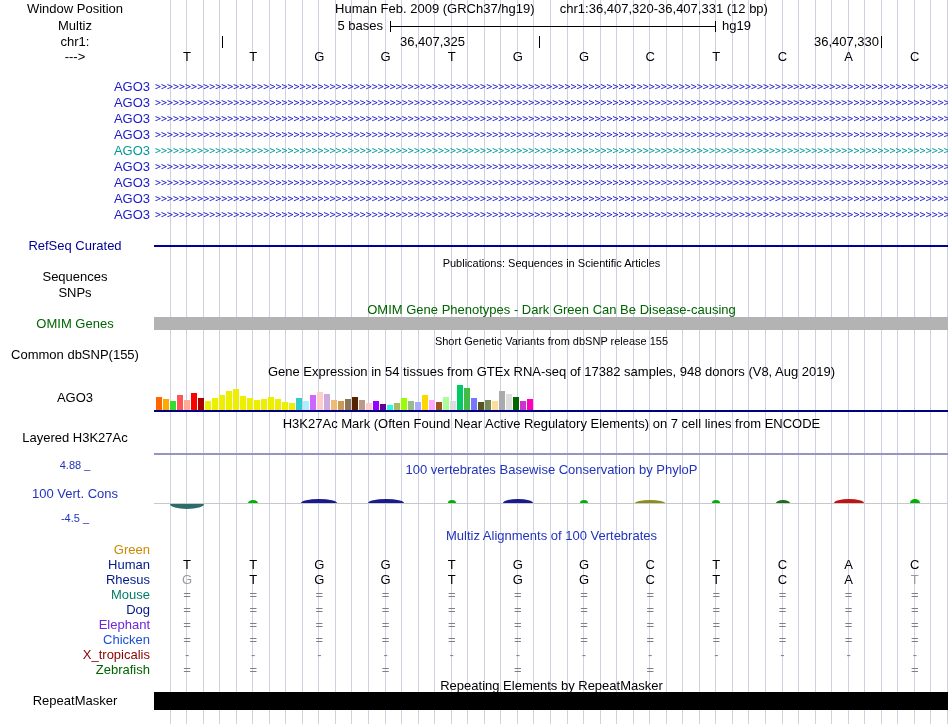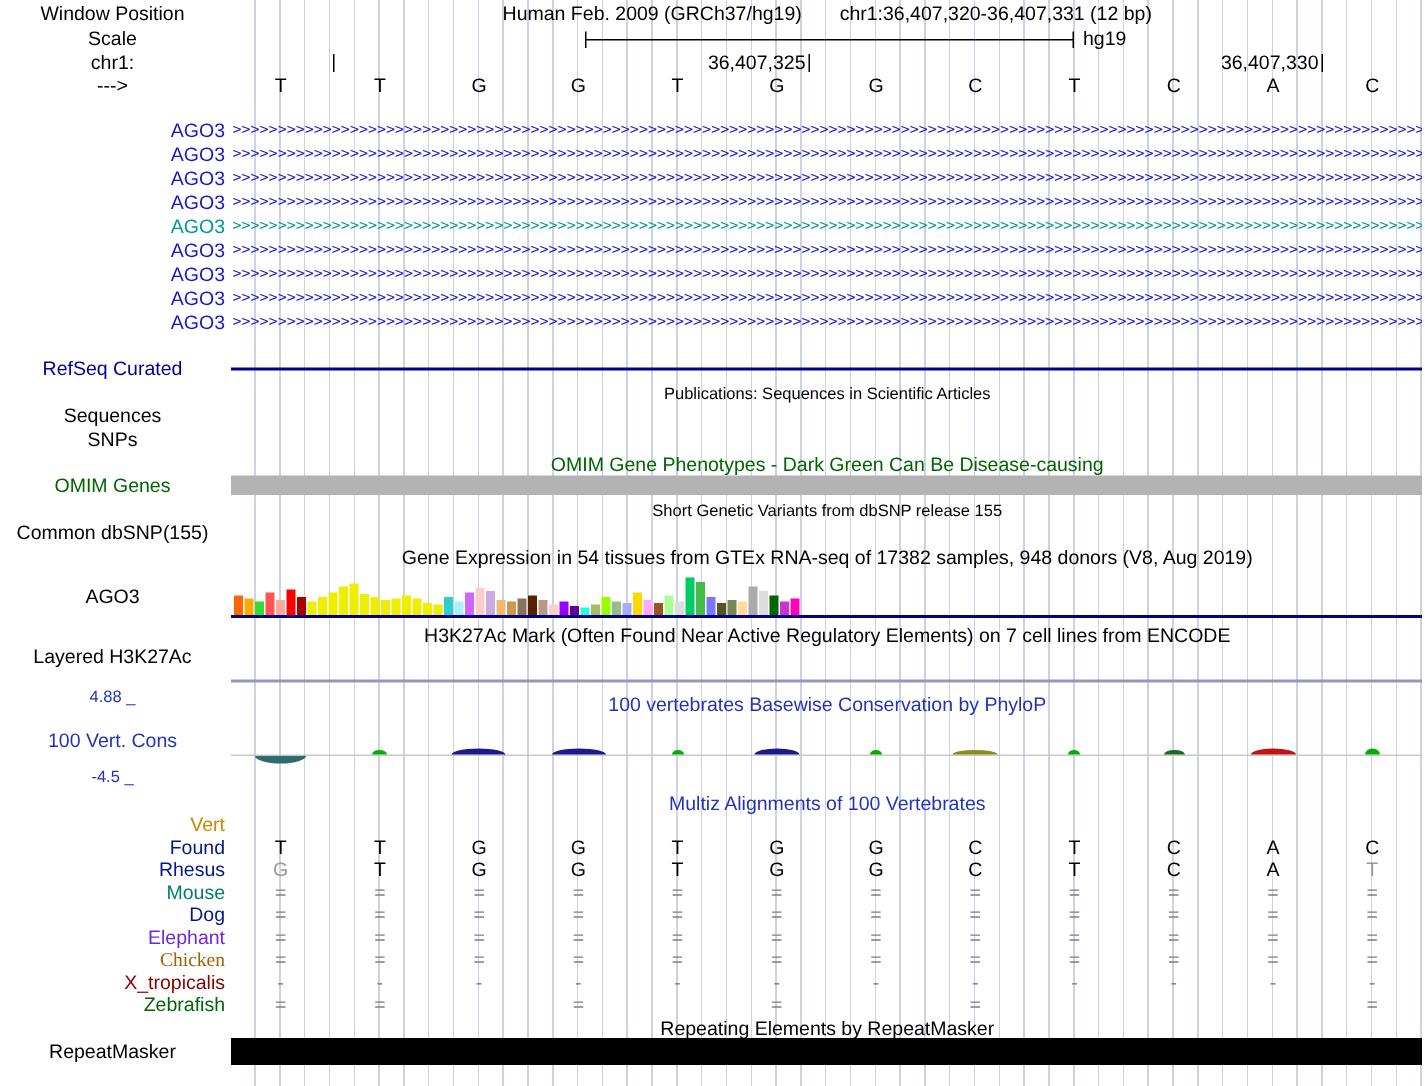--- a/index.html
+++ b/index.html
@@ -35,31 +35,32 @@
 <div id="screen">
   <div id="gridlines"></div>
 
   <div class="lbl" style="top:2px">Window Position</div>
   <div class="ctr" style="top:2px">
     <span>Human Feb. 2009 (GRCh37/hg19)</span>
     <span style="display:inline-block;width:18px"></span>
     <span>chr1:36,407,320-36,407,331 (12 bp)</span>
   </div>
 
-  <div class="lbl" style="top:19px">Scale</div>
+  <div class="lbl" style="top:19px">Multiz</div>
+  <div style="position:absolute;left:155px;top:19px;width:228px;text-align:right;line-height:14px">5 bases</div>
   <div id="scale-bar">
     <div class="sb-line"></div>
     <div class="sb-tick" style="left:0"></div>
     <div class="sb-tick" style="right:0"></div>
   </div>
   <div style="position:absolute;left:722px;top:19px;line-height:14px">hg19</div>
 
   <div class="lbl" style="top:35px">chr1:</div>
   <div class="ruler-tick" style="left:222px"></div>
-  <div style="position:absolute;left:420px;top:35px;width:117px;text-align:right;line-height:14px">36,407,325</div>
+  <div style="position:absolute;left:400px;top:35px;width:117px;text-align:left;line-height:14px">36,407,325</div>
   <div class="ruler-tick" style="left:539px"></div>
   <div style="position:absolute;left:762px;top:35px;width:117px;text-align:right;line-height:14px">36,407,330</div>
   <div class="ruler-tick" style="left:881px"></div>
 
   <div class="lbl" style="top:50px">---&gt;</div>
   <div id="bases-row"><span class="base-cell">T</span><span class="base-cell">T</span><span class="base-cell">G</span><span class="base-cell">G</span><span class="base-cell">T</span><span class="base-cell">G</span><span class="base-cell">G</span><span class="base-cell">C</span><span class="base-cell">T</span><span class="base-cell">C</span><span class="base-cell">A</span><span class="base-cell">C</span></div>
 
   <div id="gencode-rows">
       <div class="tx-row" style="top: 80px;">
         <div class="tx-label" style="color: rgb(26, 26, 200);">AGO3</div>
@@ -193,45 +194,45 @@
       <div class="cons-mark" style="left: 635.2px; width: 30px; height: 3px; background: rgb(140, 140, 26); top: 500px; border-radius: 50% 50% 0px 0px / 100% 100% 0px 0px;"></div>
       <div class="cons-mark" style="left: 712.36px; width: 8px; height: 3px; background: rgb(0, 176, 0); top: 500px; border-radius: 50% 50% 0px 0px / 100% 100% 0px 0px;"></div>
       <div class="cons-mark" style="left: 775.52px; width: 14px; height: 3px; background: rgb(26, 107, 26); top: 500px; border-radius: 50% 50% 0px 0px / 100% 100% 0px 0px;"></div>
       <div class="cons-mark" style="left: 833.68px; width: 30px; height: 4px; background: rgb(192, 20, 20); top: 499px; border-radius: 50% 50% 0px 0px / 100% 100% 0px 0px;"></div>
       <div class="cons-mark" style="left: 909.84px; width: 10px; height: 4px; background: rgb(0, 176, 0); top: 499px; border-radius: 50% 50% 0px 0px / 100% 100% 0px 0px;"></div>
     </div>
 
   <div class="ctr" style="top: 529px; color: rgb(34, 51, 187);">Multiz Alignments of 100 Vertebrates</div>
   <div id="multiz-rows">
       <div class="mz-row" style="top: 543px;">
-        <div class="mz-label" style="color: rgb(204, 136, 0);">Vert</div>
+        <div class="mz-label" style="color: rgb(204, 136, 0);">Green</div>
         <div class="mz-cells"><span class="mz-cell" style="color: rgb(128, 128, 128);"></span><span class="mz-cell" style="color: rgb(128, 128, 128);"></span><span class="mz-cell" style="color: rgb(128, 128, 128);"></span><span class="mz-cell" style="color: rgb(128, 128, 128);"></span><span class="mz-cell" style="color: rgb(128, 128, 128);"></span><span class="mz-cell" style="color: rgb(128, 128, 128);"></span><span class="mz-cell" style="color: rgb(128, 128, 128);"></span><span class="mz-cell" style="color: rgb(128, 128, 128);"></span><span class="mz-cell" style="color: rgb(128, 128, 128);"></span><span class="mz-cell" style="color: rgb(128, 128, 128);"></span><span class="mz-cell" style="color: rgb(128, 128, 128);"></span><span class="mz-cell" style="color: rgb(128, 128, 128);"></span></div>
       </div>
       <div class="mz-row" style="top: 558px;">
-        <div class="mz-label" style="color: rgb(0, 24, 140);">Found</div>
+        <div class="mz-label" style="color: rgb(0, 24, 140);">Human</div>
         <div class="mz-cells"><span class="mz-cell" style="color: rgb(0, 0, 0);">T</span><span class="mz-cell" style="color: rgb(0, 0, 0);">T</span><span class="mz-cell" style="color: rgb(0, 0, 0);">G</span><span class="mz-cell" style="color: rgb(0, 0, 0);">G</span><span class="mz-cell" style="color: rgb(0, 0, 0);">T</span><span class="mz-cell" style="color: rgb(0, 0, 0);">G</span><span class="mz-cell" style="color: rgb(0, 0, 0);">G</span><span class="mz-cell" style="color: rgb(0, 0, 0);">C</span><span class="mz-cell" style="color: rgb(0, 0, 0);">T</span><span class="mz-cell" style="color: rgb(0, 0, 0);">C</span><span class="mz-cell" style="color: rgb(0, 0, 0);">A</span><span class="mz-cell" style="color: rgb(0, 0, 0);">C</span></div>
       </div>
       <div class="mz-row" style="top: 573px;">
         <div class="mz-label" style="color: rgb(0, 24, 140);">Rhesus</div>
         <div class="mz-cells"><span class="mz-cell" style="color: rgb(153, 153, 153);">G</span><span class="mz-cell" style="color: rgb(0, 0, 0);">T</span><span class="mz-cell" style="color: rgb(0, 0, 0);">G</span><span class="mz-cell" style="color: rgb(0, 0, 0);">G</span><span class="mz-cell" style="color: rgb(0, 0, 0);">T</span><span class="mz-cell" style="color: rgb(0, 0, 0);">G</span><span class="mz-cell" style="color: rgb(0, 0, 0);">G</span><span class="mz-cell" style="color: rgb(0, 0, 0);">C</span><span class="mz-cell" style="color: rgb(0, 0, 0);">T</span><span class="mz-cell" style="color: rgb(0, 0, 0);">C</span><span class="mz-cell" style="color: rgb(0, 0, 0);">A</span><span class="mz-cell" style="color: rgb(153, 153, 153);">T</span></div>
       </div>
       <div class="mz-row" style="top: 588px;">
         <div class="mz-label" style="color: rgb(0, 125, 104);">Mouse</div>
         <div class="mz-cells"><span class="mz-cell" style="color: rgb(128, 128, 128);">=</span><span class="mz-cell" style="color: rgb(128, 128, 128);">=</span><span class="mz-cell" style="color: rgb(128, 128, 128);">=</span><span class="mz-cell" style="color: rgb(128, 128, 128);">=</span><span class="mz-cell" style="color: rgb(128, 128, 128);">=</span><span class="mz-cell" style="color: rgb(128, 128, 128);">=</span><span class="mz-cell" style="color: rgb(128, 128, 128);">=</span><span class="mz-cell" style="color: rgb(128, 128, 128);">=</span><span class="mz-cell" style="color: rgb(128, 128, 128);">=</span><span class="mz-cell" style="color: rgb(128, 128, 128);">=</span><span class="mz-cell" style="color: rgb(128, 128, 128);">=</span><span class="mz-cell" style="color: rgb(128, 128, 128);">=</span></div>
       </div>
       <div class="mz-row" style="top: 603px;">
         <div class="mz-label" style="color: rgb(0, 24, 140);">Dog</div>
         <div class="mz-cells"><span class="mz-cell" style="color: rgb(128, 128, 128);">=</span><span class="mz-cell" style="color: rgb(128, 128, 128);">=</span><span class="mz-cell" style="color: rgb(128, 128, 128);">=</span><span class="mz-cell" style="color: rgb(128, 128, 128);">=</span><span class="mz-cell" style="color: rgb(128, 128, 128);">=</span><span class="mz-cell" style="color: rgb(128, 128, 128);">=</span><span class="mz-cell" style="color: rgb(128, 128, 128);">=</span><span class="mz-cell" style="color: rgb(128, 128, 128);">=</span><span class="mz-cell" style="color: rgb(128, 128, 128);">=</span><span class="mz-cell" style="color: rgb(128, 128, 128);">=</span><span class="mz-cell" style="color: rgb(128, 128, 128);">=</span><span class="mz-cell" style="color: rgb(128, 128, 128);">=</span></div>
       </div>
       <div class="mz-row" style="top: 618px;">
         <div class="mz-label" style="color: #6d28d9;">Elephant</div>
         <div class="mz-cells"><span class="mz-cell" style="color: rgb(128, 128, 128);">=</span><span class="mz-cell" style="color: rgb(128, 128, 128);">=</span><span class="mz-cell" style="color: rgb(128, 128, 128);">=</span><span class="mz-cell" style="color: rgb(128, 128, 128);">=</span><span class="mz-cell" style="color: rgb(128, 128, 128);">=</span><span class="mz-cell" style="color: rgb(128, 128, 128);">=</span><span class="mz-cell" style="color: rgb(128, 128, 128);">=</span><span class="mz-cell" style="color: rgb(128, 128, 128);">=</span><span class="mz-cell" style="color: rgb(128, 128, 128);">=</span><span class="mz-cell" style="color: rgb(128, 128, 128);">=</span><span class="mz-cell" style="color: rgb(128, 128, 128);">=</span><span class="mz-cell" style="color: rgb(128, 128, 128);">=</span></div>
       </div>
       <div class="mz-row" style="top: 633px;">
-        <div class="mz-label" style="color: #a16207; font-family: Liberation Serif, serif;">Chicken</div>
+        <div class="mz-label" style="color: #1d4ed8;">Chicken</div>
         <div class="mz-cells"><span class="mz-cell" style="color: rgb(128, 128, 128);">=</span><span class="mz-cell" style="color: rgb(128, 128, 128);">=</span><span class="mz-cell" style="color: rgb(128, 128, 128);">=</span><span class="mz-cell" style="color: rgb(128, 128, 128);">=</span><span class="mz-cell" style="color: rgb(128, 128, 128);">=</span><span class="mz-cell" style="color: rgb(128, 128, 128);">=</span><span class="mz-cell" style="color: rgb(128, 128, 128);">=</span><span class="mz-cell" style="color: rgb(128, 128, 128);">=</span><span class="mz-cell" style="color: rgb(128, 128, 128);">=</span><span class="mz-cell" style="color: rgb(128, 128, 128);">=</span><span class="mz-cell" style="color: rgb(128, 128, 128);">=</span><span class="mz-cell" style="color: rgb(128, 128, 128);">=</span></div>
       </div>
       <div class="mz-row" style="top: 648px; padding-left: 28px;">
         <div class="mz-label" style="color: rgb(139, 0, 0);">X_tropicalis</div>
         <div class="mz-cells"><span class="mz-cell" style="color: rgb(128, 128, 128);">-</span><span class="mz-cell" style="color: rgb(128, 128, 128);">-</span><span class="mz-cell" style="color: rgb(128, 128, 128);">-</span><span class="mz-cell" style="color: rgb(128, 128, 128);">-</span><span class="mz-cell" style="color: rgb(128, 128, 128);">-</span><span class="mz-cell" style="color: rgb(128, 128, 128);">-</span><span class="mz-cell" style="color: rgb(128, 128, 128);">-</span><span class="mz-cell" style="color: rgb(128, 128, 128);">-</span><span class="mz-cell" style="color: rgb(128, 128, 128);">-</span><span class="mz-cell" style="color: rgb(128, 128, 128);">-</span><span class="mz-cell" style="color: rgb(128, 128, 128);">-</span><span class="mz-cell" style="color: rgb(128, 128, 128);">-</span></div>
       </div>
       <div class="mz-row" style="top: 663px;">
         <div class="mz-label" style="color: rgb(0, 100, 0);">Zebrafish</div>
         <div class="mz-cells"><span class="mz-cell" style="color: rgb(128, 128, 128);">=</span><span class="mz-cell" style="color: rgb(128, 128, 128);">=</span><span class="mz-cell" style="color: rgb(128, 128, 128);"></span><span class="mz-cell" style="color: rgb(128, 128, 128);">=</span><span class="mz-cell" style="color: rgb(128, 128, 128);"></span><span class="mz-cell" style="color: rgb(128, 128, 128);">=</span><span class="mz-cell" style="color: rgb(128, 128, 128);"></span><span class="mz-cell" style="color: rgb(128, 128, 128);">=</span><span class="mz-cell" style="color: rgb(128, 128, 128);"></span><span class="mz-cell" style="color: rgb(128, 128, 128);"></span><span class="mz-cell" style="color: rgb(128, 128, 128);"></span><span class="mz-cell" style="color: rgb(128, 128, 128);">=</span></div>
       </div>

